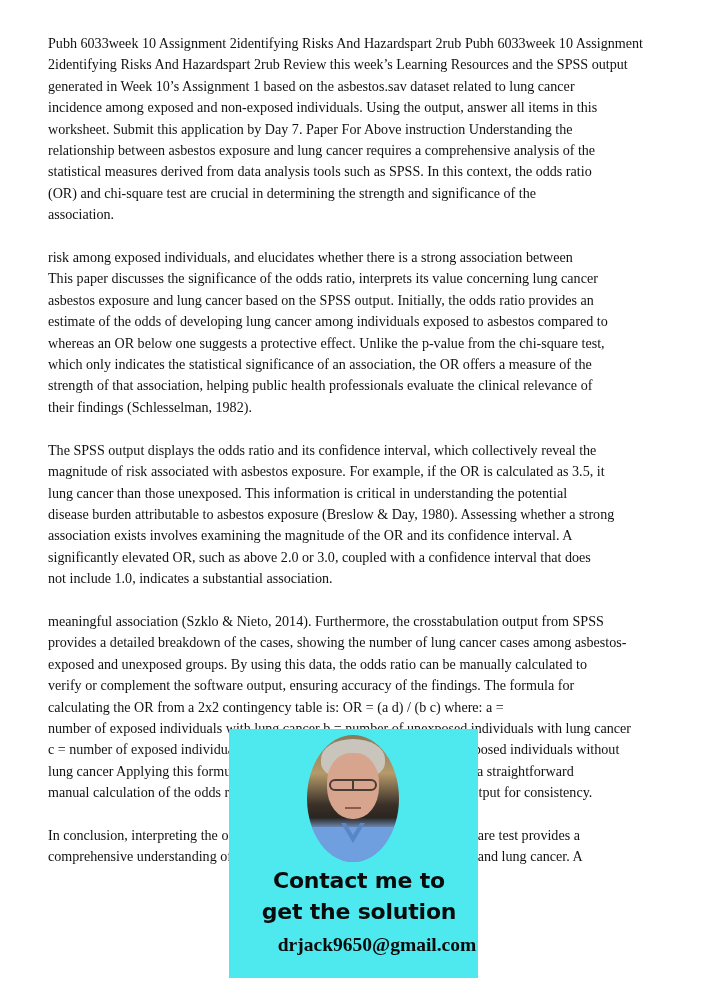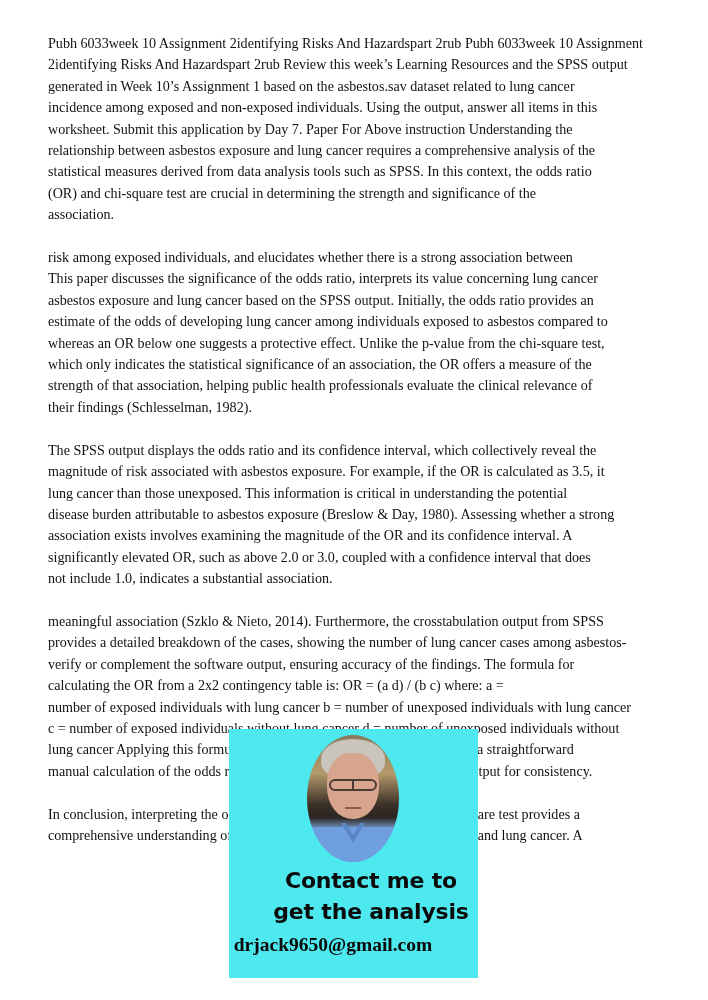--- a/index.html
+++ b/index.html
@@ -94,35 +94,35 @@
   }
   .promo-line {
     position: absolute;
     left: 0;
     width: 260px;
     text-align: center;
     font-family: "DejaVu Sans", "Liberation Sans", sans-serif;
     font-weight: bold;
     color: #0b0b0b;
     white-space: nowrap;
-    padding-left: 12px;
   }
   .promo-line.l1 { top: 139px; font-size: 22px; letter-spacing: -0.2px; }
   .promo-line.l2 { top: 170px; font-size: 22px; letter-spacing: -0.2px; }
   .promo-email {
     position: absolute;
     left: 0;
     top: 205px;
     width: 208px;
     text-align: center;
     font-family: "Liberation Serif", "DejaVu Serif", serif;
     font-weight: bold;
     font-size: 19.5px;
     color: #0b0b0b;
     white-space: nowrap;
+    padding-left: 44px;
   }
 </style>
 </head>
 <body>
 
 <div class="page">
   <div class="para">
     <span class="line">Pubh 6033week 10 Assignment 2identifying Risks And Hazardspart 2rub Pubh 6033week 10 Assignment</span>
     <span class="line">2identifying Risks And Hazardspart 2rub Review this week’s Learning Resources and the SPSS output</span>
     <span class="line">generated in Week 10’s Assignment 1 based on the asbestos.sav dataset related to lung cancer</span>
@@ -154,20 +154,21 @@
     <span class="line">disease burden attributable to asbestos exposure (Breslow &amp; Day, 1980). Assessing whether a strong</span>
     <span class="line">association exists involves examining the magnitude of the OR and its confidence interval. A</span>
     <span class="line">significantly elevated OR, such as above 2.0 or 3.0, coupled with a confidence interval that does</span>
     <span class="line">not include 1.0, indicates a substantial association.</span>
   </div>
   <div class="gap"></div>
 
   <div class="para">
     <span class="line">meaningful association (Szklo &amp; Nieto, 2014). Furthermore, the crosstabulation output from SPSS</span>
     <span class="line">provides a detailed breakdown of the cases, showing the number of lung cancer cases among asbestos-</span>
+    <span class="line">exposed and unexposed groups. By using this data, the odds ratio can be manually calculated to</span>
     <span class="line">verify or complement the software output, ensuring accuracy of the findings. The formula for</span>
     <span class="line">calculating the OR from a 2x2 contingency table is: OR = (a d) / (b c) where: a =</span>
     <span class="line">number of exposed individuals with lung cancer b = number of unexposed individuals with lung cancer</span>
     <span class="line">c = number of exposed individuals without lung cancer d = number of unexposed individuals without</span>
     <span class="line">lung cancer Applying this formula to the data in the SPSS output allows for a straightforward</span>
     <span class="line">manual calculation of the odds ratio, which can be compared to the SPSS output for consistency.</span>
   </div>
   <div class="gap"></div>
 
   <div class="para">
@@ -179,15 +180,15 @@
 <div class="promo-card">
   <div class="portrait">
     <div class="hair"></div>
     <div class="face"></div>
     <div class="glasses"></div>
     <div class="mouth"></div>
     <div class="shirt"></div>
     <div class="collar"></div>
   </div>
   <div class="promo-line l1">Contact me to</div>
-  <div class="promo-line l2">get the analysis</div>
+  <div class="promo-line l2">get the solution</div>
   <div class="promo-email">drjack9650@gmail.com</div>
 </div>
 
 </body></html>

